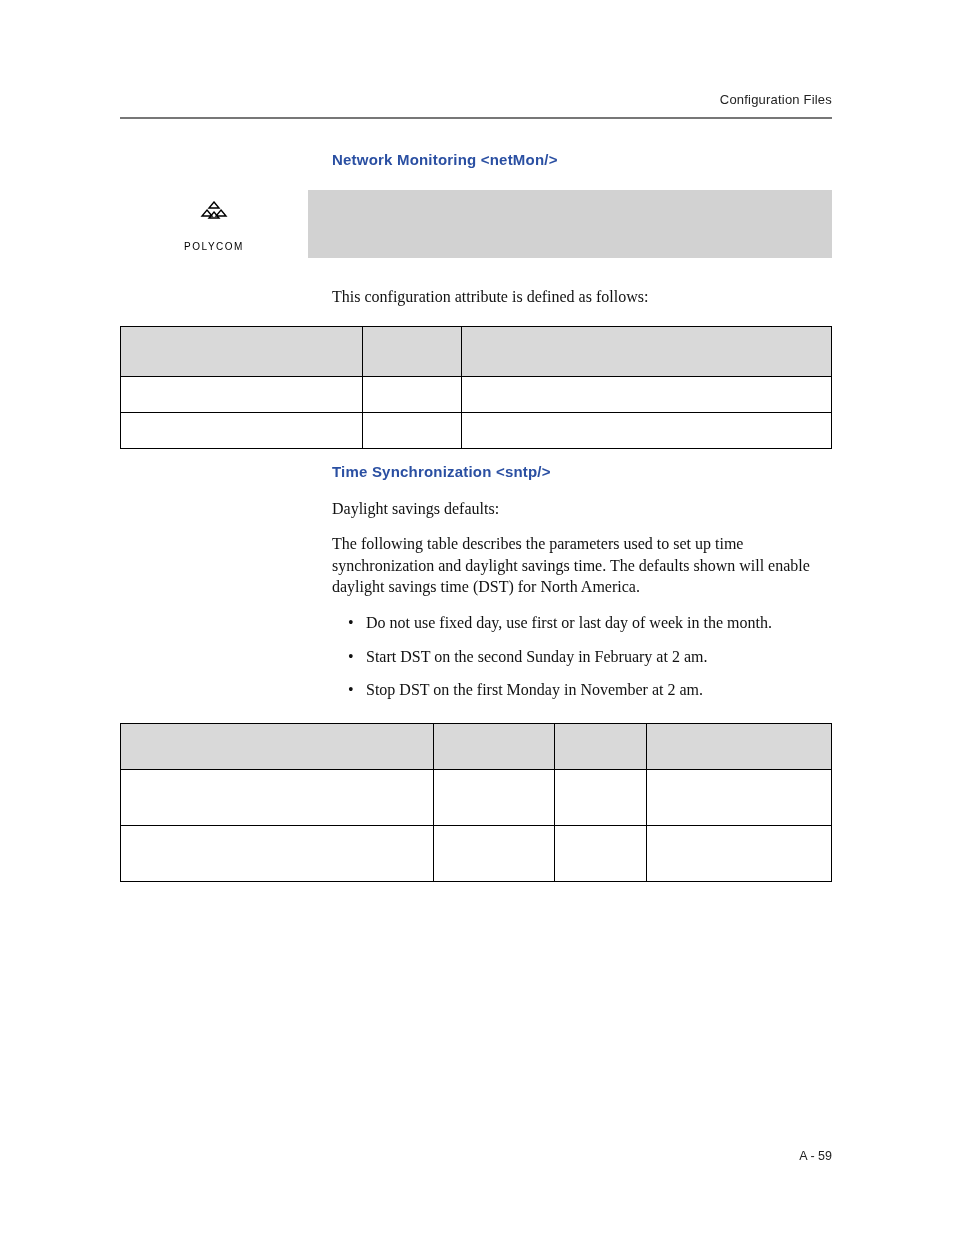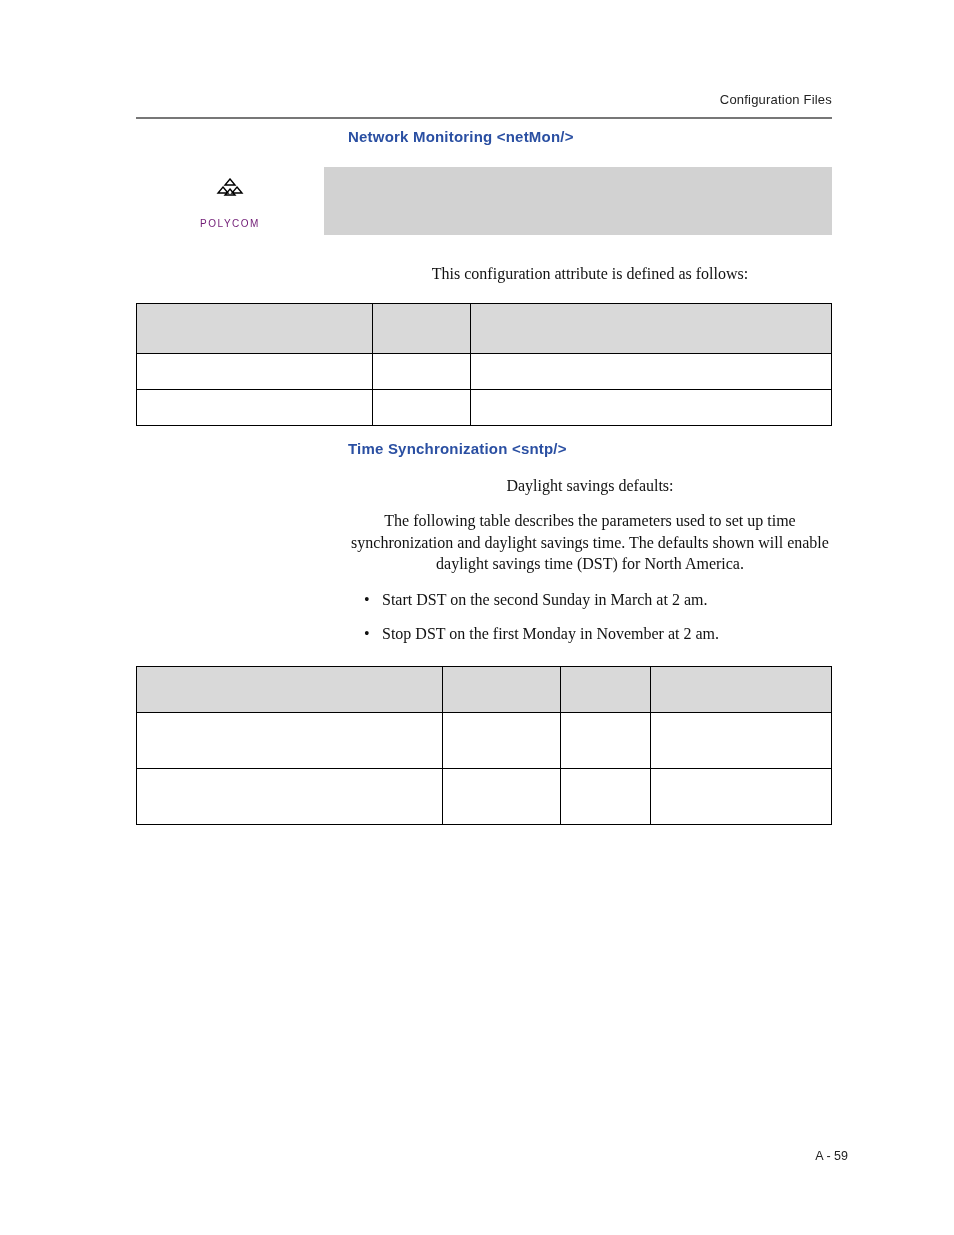--- a/index.html
+++ b/index.html
@@ -6,38 +6,38 @@
   html, body { background: #fff; }
   body {
     width: 954px;
     height: 1235px;
     position: relative;
     font-family: "Times New Roman", Times, serif;
     color: #000;
   }
   .page {
     position: absolute;
-    left: 136px;
+    left: 120px;
     right: 122px;
     top: 92px;
   }
   .run-head {
     text-align: right;
     font-size: 13px;
     color: #222;
     font-family: "Helvetica Neue", Arial, sans-serif;
     letter-spacing: .2px;
   }
   .rule {
     margin-top: 10px;
     height: 2px;
     background: #777;
   }
   .sec-title {
-    margin-top: 9px;
+    margin-top: 32px;
     margin-left: 212px;
     font-family: "Helvetica Neue", Arial, sans-serif;
     font-weight: 700;
     font-size: 15px;
     color: #2a4fa2;
     letter-spacing: .2px;
   }
   .note-box {
     margin-top: 22px;
     display: grid;
@@ -50,40 +50,39 @@
     justify-content: center;
     flex-direction: column;
     gap: 2px;
     padding-top: 4px;
   }
   .polycom-logo {
     display: flex;
     flex-direction: column;
     align-items: center;
     gap: 16px;
-    color: #701a75;
+    color: #000000;
     justify-content: center;
   }
   .polycom-logo svg { display: block; }
   .polycom-word {
     font-family: "Helvetica Neue", Arial, sans-serif;
     font-size: 10px;
     letter-spacing: 1.5px;
   }
   .note-right {
     background: #d2d2d2;
     height: 68px;
   }
   .body-text {
     margin-left: 212px;
     margin-top: 28px;
     font-size: 16px;
     line-height: 1.35;
     color: #111;
-    text-align: center;
   }
   .body-text.mt18 { margin-top: 18px; }
   table.cfg {
     width: 100%;
     border-collapse: collapse;
     margin-top: 18px;
     table-layout: fixed;
   }
   table.cfg th, table.cfg td {
     border: 1px solid #000;
@@ -112,21 +111,21 @@
   }
   ul.dst li::before {
     content: "•";
     position: absolute;
     left: -4px;
     top: 0;
     font-size: 16px;
   }
   .footer-pg {
     position: absolute;
-    right: 106px;
+    right: 122px;
     bottom: 72px;
     font-family: "Helvetica Neue", Arial, sans-serif;
     font-size: 12.5px;
     color: #222;
   }
 </style>
 </head>
 <body>
 
 <div class="page">
@@ -182,21 +181,22 @@
     </tbody>
   </table>
 
   <div class="sec-title" style="margin-top:14px">Time Synchronization &lt;sntp/&gt;</div>
 
   <div class="body-text mt18">Daylight savings defaults:</div>
 
   <div class="body-text" style="margin-top:14px">The following table describes the parameters used to set up time synchronization and daylight savings time. The defaults shown will enable daylight savings time (DST) for North America.</div>
 
   <ul class="dst">
-    <li>Start DST on the second Sunday in March at 2 am.</li>
+    <li>Do not use fixed day, use first or last day of week in the month.</li>
+    <li>Start DST on the second Sunday in February at 2 am.</li>
     <li>Stop DST on the first Monday in November at 2 am.</li>
   </ul>
 
   <table class="cfg second" style="margin-top:22px">
     <colgroup>
       <col style="width:44%">
         <col style="width:17%">
         <col style="width:13%">
         <col style="width:26%">
     </colgroup>

